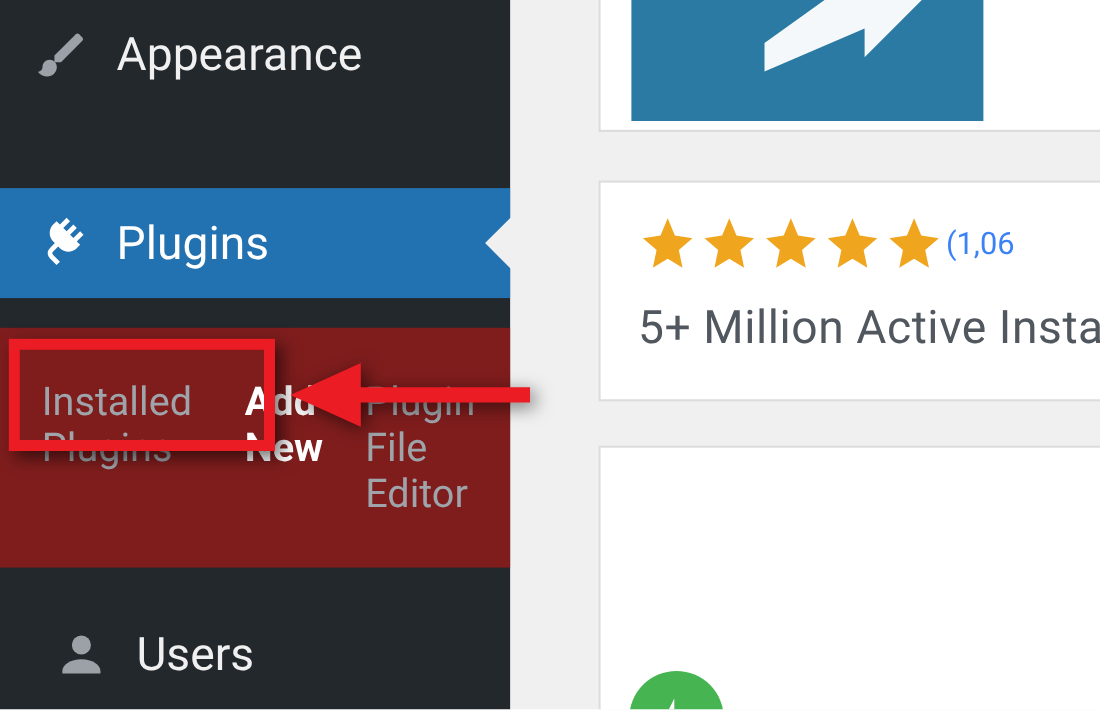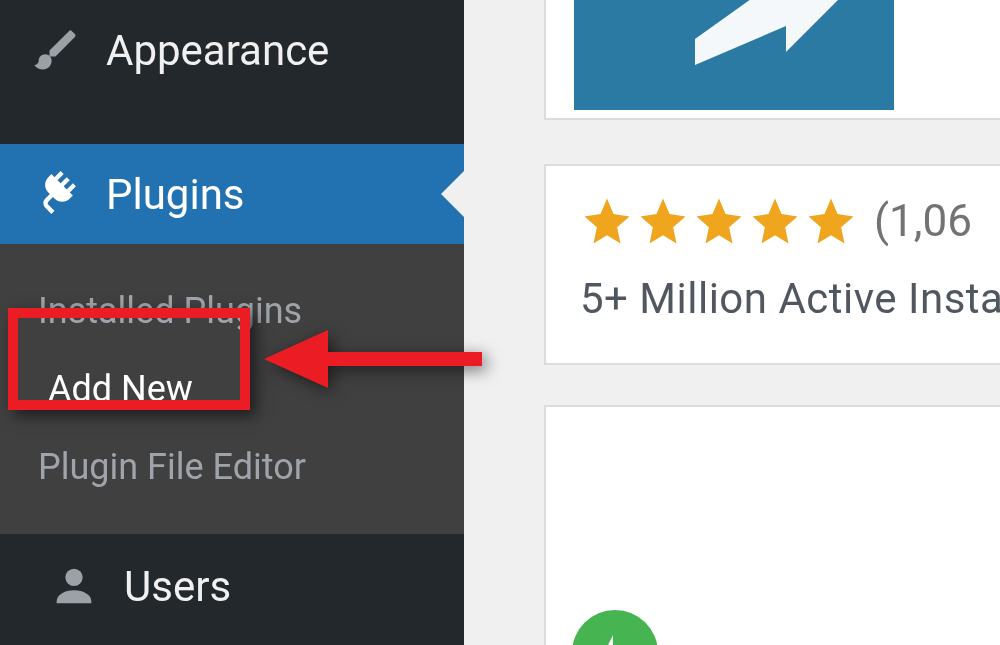--- a/index.html
+++ b/index.html
@@ -8,20 +8,21 @@
 
   
   .sidebar {
     width: 464px;
     height: 100%;
     background: #23282d;
     color: #eeeeee;
     display: flex;
     flex-direction: column;
     flex: 0 0 464px;
+    justify-content: space-between;
   }
 
   
   .menu-item {
     display: flex;
     align-items: center;
     height: 100px;
     padding-left: 30px;
     gap: 24px;
     cursor: pointer;
@@ -52,37 +53,37 @@
     top: 50%;
     transform: translateY(-50%);
     width: 0; height: 0;
     border-top: 24px solid transparent;
     border-bottom: 24px solid transparent;
     border-right: 24px solid #f0f0f1;
   }
 
   
   .submenu {
-    background: #404040;
+    background: #7f1d1d;
     padding: 28px 0 28px 0;
     display: flex;
-    flex-direction: column;
+    flex-direction: row;
     gap: 0;
   }
   .submenu-item {
     font-size: 36px;
     color: #9ea4aa;
     padding: 18px 0 18px 38px;
     cursor: pointer;
     position: relative;
     font-weight: 400;
   }
   .submenu-item.highlight {
     color: #ffffff;
-    font-weight: 400;
+    font-weight: 700;
     padding-left: 48px;
   }
   
   .annot-box {
     position: absolute;
     border: 10px solid #ec1c24;
     pointer-events: none;
     box-shadow: 6px 6px 14px rgba(0,0,0,0.55);
   }
 
@@ -128,23 +129,22 @@
     left: 80px;
     top: 164px;
     width: 1200px;
     background: #ffffff;
     border: 2px solid #dcdcde;
     padding: 28px 34px 40px 34px;
   }
   .stars { display: flex; align-items: center; gap: 2px; margin-bottom: 26px; }
   .star { width: 54px; height: 54px; color: #f0a51e; }
   .rating-count {
-    font-size: 44px;
-    color: #737373;
-    margin-left: 14px;
+    font-size: 28px;
+    color: #3b82f6;
   }
   .installs {
     font-size: 42px;
     color: #50575e;
     letter-spacing: 0.5px;
   }
 
   .plugin-card-bottom {
     position: absolute;
     left: 80px;

